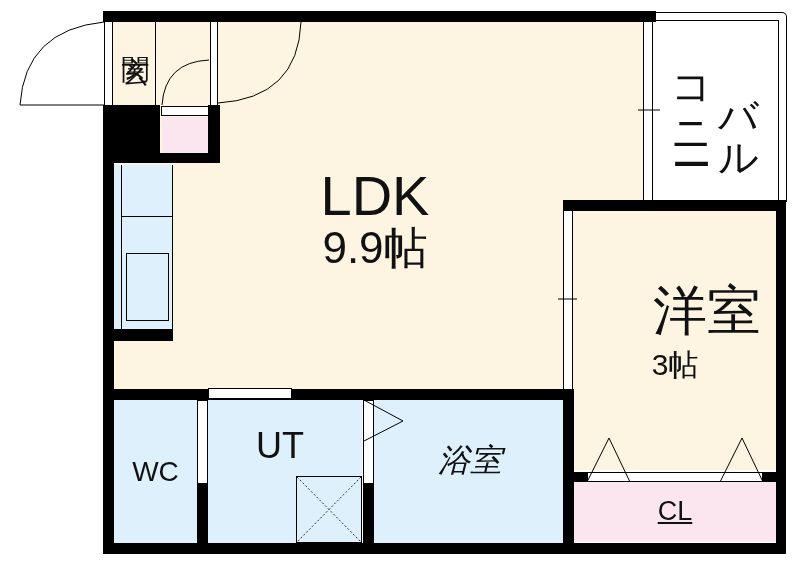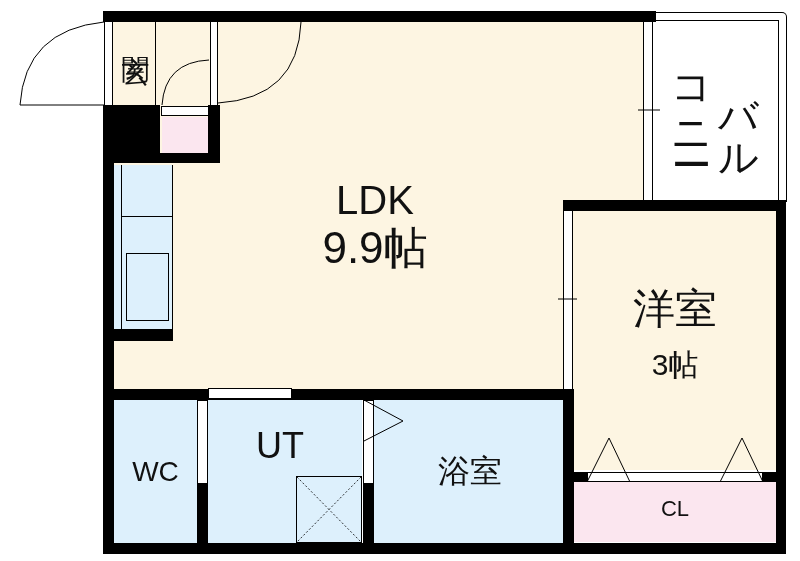--- a/index.html
+++ b/index.html
@@ -66,23 +66,23 @@
   <path d="M218 103 Q298 98 301 22" fill="none" stroke="#000" stroke-width="1"></path>
   <path d="M364 400 L403 421 L364 441" fill="none" stroke="#000" stroke-width="1"></path>
   <path d="M587 482 L609 438 L630 482" fill="none" stroke="#000" stroke-width="1"></path>
   <path d="M720 482 L742 438 L763 482" fill="none" stroke="#000" stroke-width="1"></path>
   <line x1="297" y1="477" x2="361" y2="542" stroke="#000" stroke-width="0.8" stroke-dasharray="2,2"></line>
   <line x1="361" y1="477" x2="297" y2="542" stroke="#000" stroke-width="0.8" stroke-dasharray="2,2"></line>
   <line x1="638" y1="110" x2="660" y2="110" stroke="#000" stroke-width="1"></line>
   <line x1="558" y1="299" x2="577" y2="299" stroke="#000" stroke-width="1"></line>
 </svg>
 
-<div class="lbl" style="left:295px;top:180px;width:160px;font-size:40px;">LDK</div>
+<div class="lbl" style="left:295px;top:168px;width:160px;font-size:56px;">LDK</div>
 <div class="lbl" style="left:295px;top:226px;width:160px;font-size:44px;">9.9帖</div>
-<div class="lbl" style="left:600px;top:288px;width:150px;font-size:42px;">洋室</div>
+<div class="lbl" style="left:632px;top:288px;width:150px;font-size:54px;font-family:Liberation Mono, monospace;">洋室</div>
 <div class="lbl" style="left:600px;top:350px;width:150px;font-size:30px;">3帖</div>
 <div class="lbl" style="left:117px;top:34px;width:32px;font-size:28px;writing-mode:vertical-rl;">玄関</div>
 <div class="lbl" style="left:715px;top:72px;width:44px;font-size:40px;writing-mode:vertical-rl;">バル</div>
 <div class="lbl" style="left:668px;top:52px;width:44px;font-size:40px;writing-mode:vertical-rl;">コニー</div>
 <div class="lbl" style="left:113px;top:458px;width:85px;font-size:28px;">WC</div>
 <div class="lbl" style="left:240px;top:428px;width:80px;font-size:36px;">UT</div>
-<div class="lbl" style="left:400px;top:455px;width:140px;font-size:32px;">浴室</div>
-<div class="lbl" style="left:600px;top:498px;width:150px;font-size:22px;">CL</div>
+<div class="lbl" style="left:400px;top:444px;width:140px;font-size:32px;font-style:italic;">浴室</div>
+<div class="lbl" style="left:600px;top:498px;width:150px;font-size:27px;text-decoration:underline;">CL</div>
 
 </body></html>

